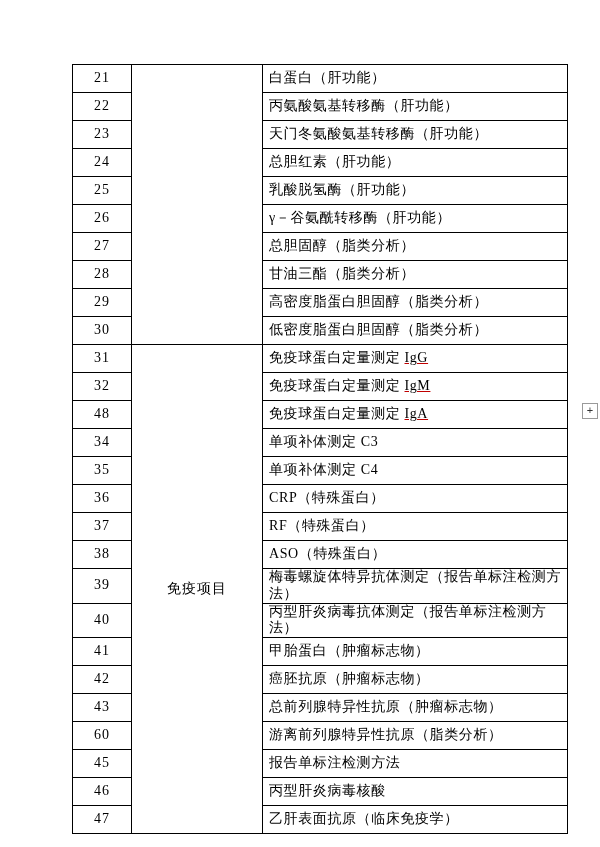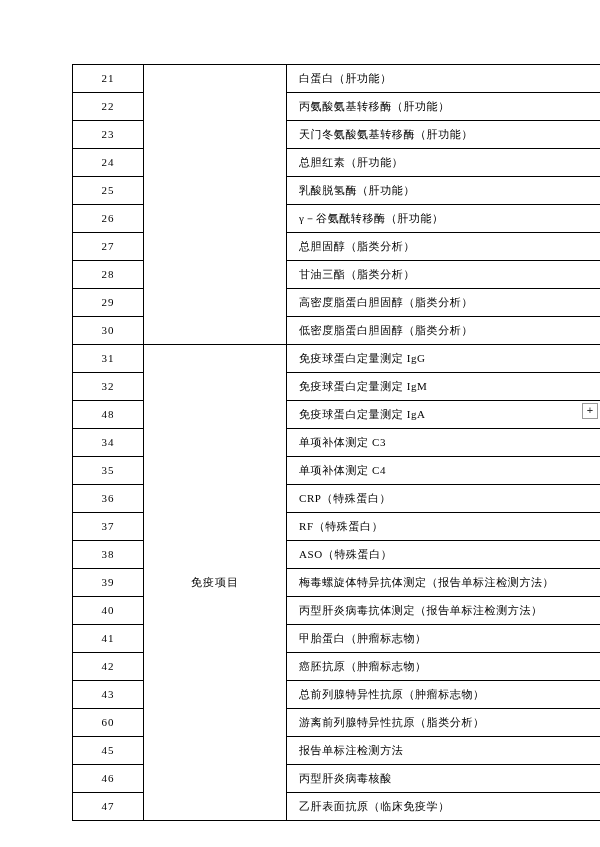--- a/index.html
+++ b/index.html
@@ -30,23 +30,23 @@
     width: 456px;
   }
   table.doc-table {
     border-collapse: collapse;
     width: 456px;
     table-layout: fixed;
   }
   table.doc-table td {
     border: 1px solid #000000;
     height: 27px;
-    padding: 0 12px;
+    padding: 0 6px;
     vertical-align: middle;
-    font-size: 11px;
+    font-size: 14px;
     line-height: 1.2;
     font-family: "Liberation Serif", serif;
   }
   td.col-num {
     width: 46px;
     text-align: center;
     letter-spacing: 1px;
     font-size: 11.5px;
   }
   td.col-cat {
@@ -56,20 +56,21 @@
     font-size: 11.5px;
     margin-top: 40px;
   }
   td.col-item {
     width: 292px;
     text-align: left;
     padding-left: 8px;
     letter-spacing: 0.6px;
   }
   .underline-red {
+    text-decoration: underline;
     text-decoration-color: #c00000;
     text-decoration-thickness: 1px;
     text-align: right;
   }
   .plus-handle {
     position: absolute;
     right: 2px;
     top: 403px;
     width: 14px;
     height: 14px;

